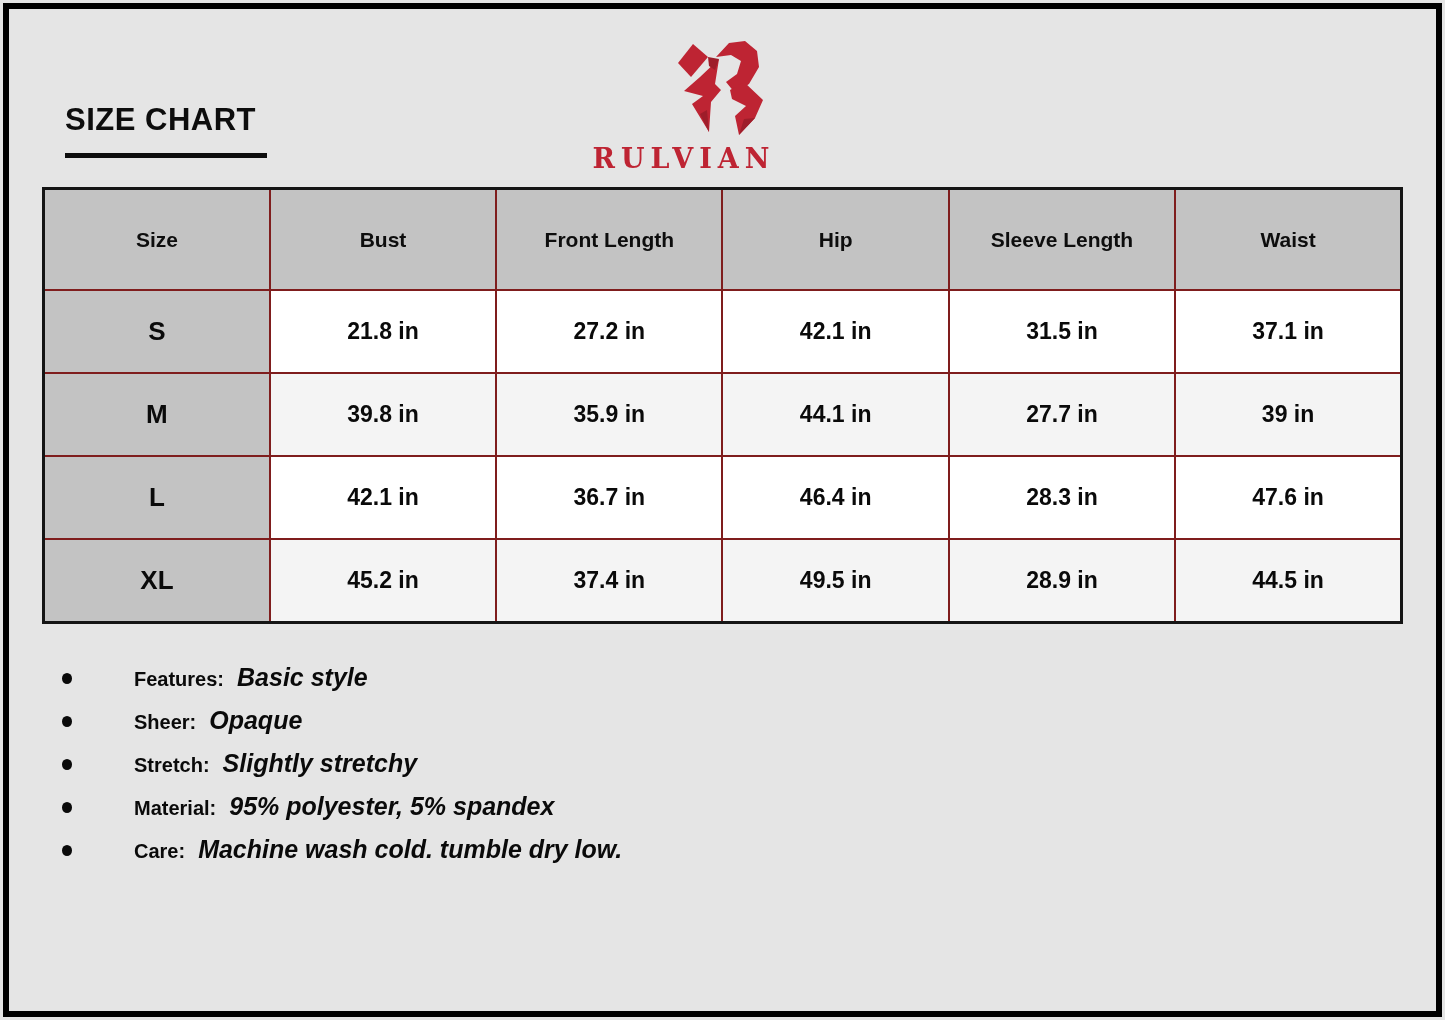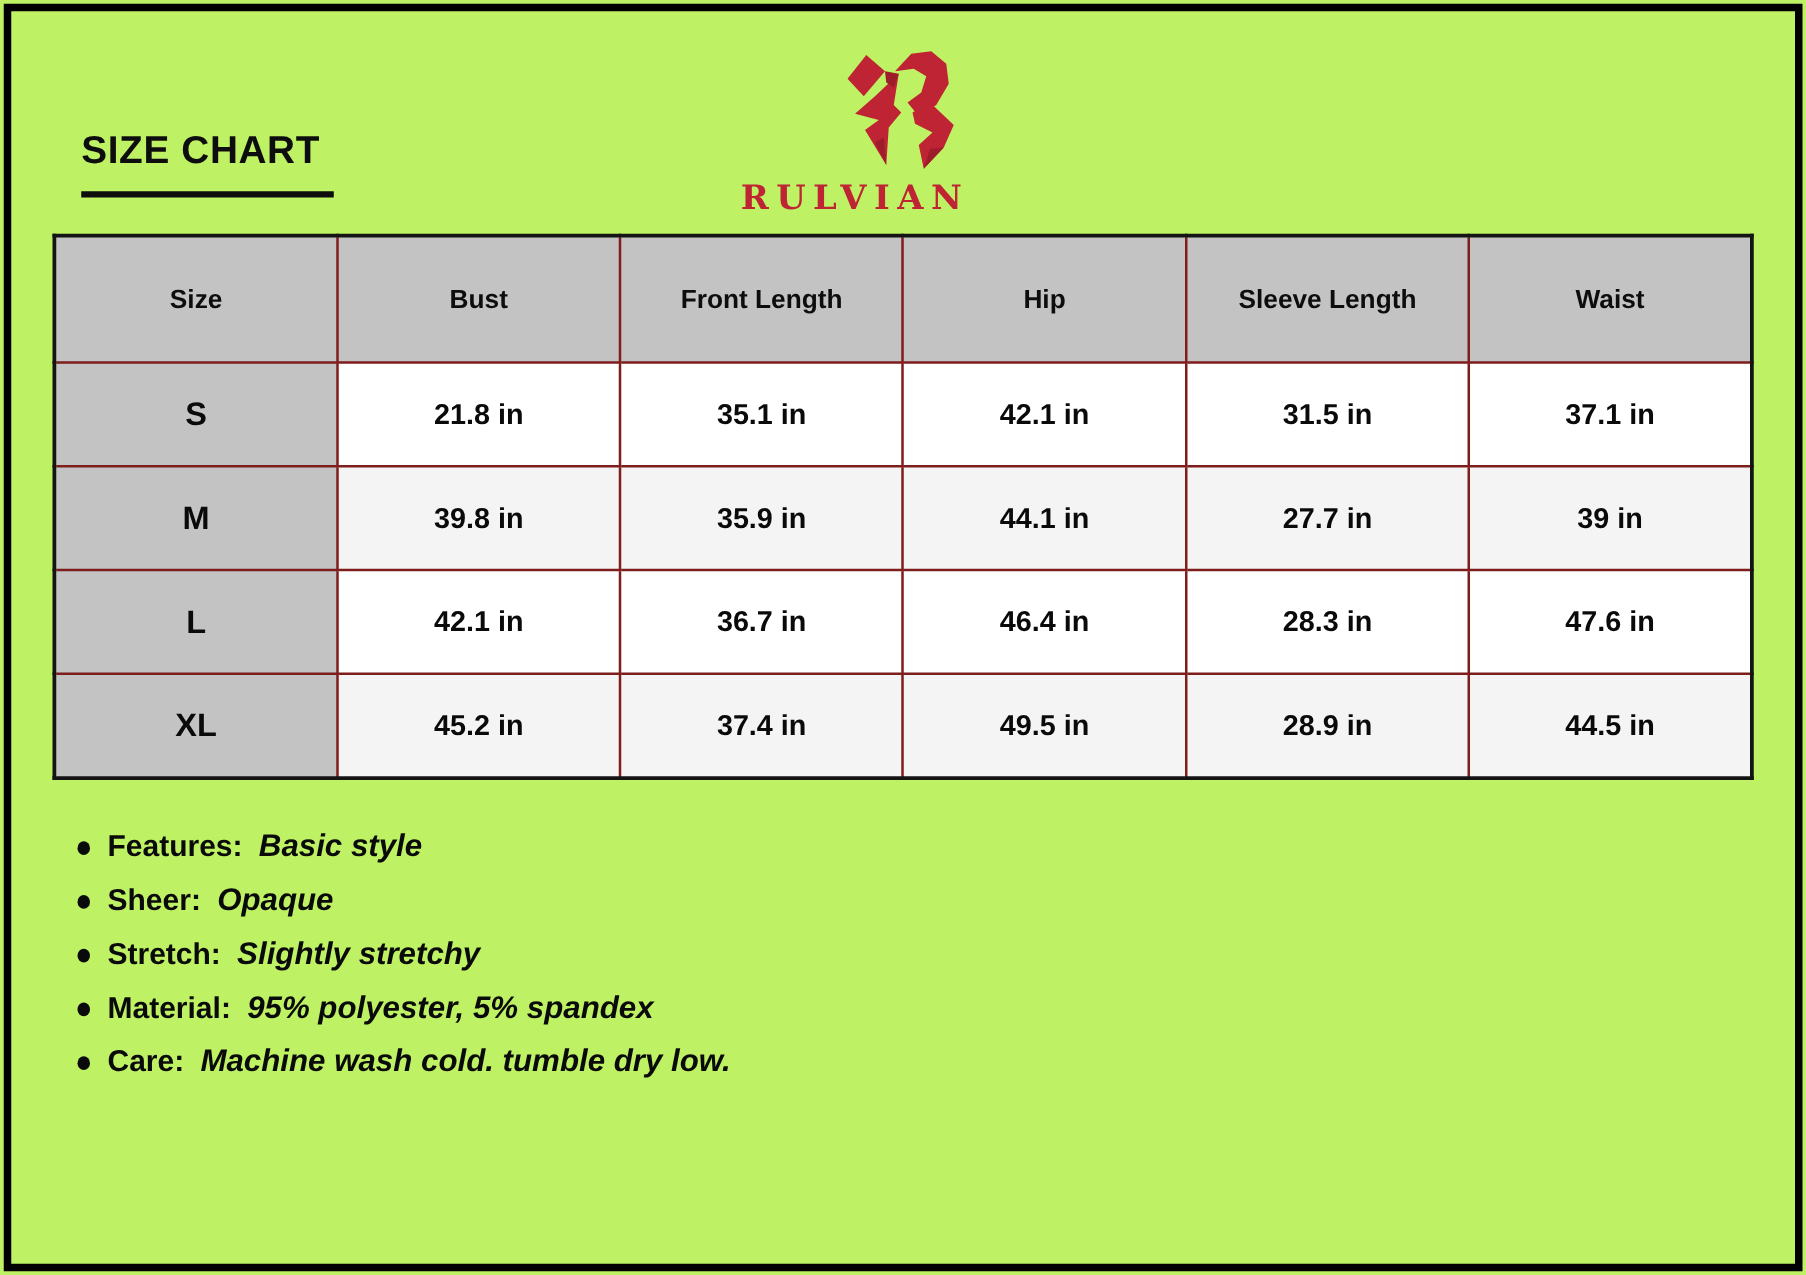--- a/index.html
+++ b/index.html
@@ -9,21 +9,21 @@
     height: 1020px;
     background: #ffffff;
     font-family: "Liberation Sans", sans-serif;
     color: #0a0a0a;
     -webkit-font-smoothing: antialiased;
   }
   .canvas {
     position: relative;
     width: 1445px;
     height: 1020px;
-    background: #bef264;
+    background: #e5e5e5;
     overflow: hidden;
   }
   
   .page-frame {
     position: absolute;
     left: 3px; top: 3px; right: 3px; bottom: 3px;
     border: 6px solid #000000;
     pointer-events: none;
   }
 
@@ -129,23 +129,24 @@
   .bullet-dot {
     width: 10px;
     height: 11px;
     border-radius: 50%;
     background: #0a0a0a;
     margin-right: 14px;
     align-self: center;
     flex: 0 0 auto;
   }
   .detail-label {
-    font-size: 24px;
-    font-weight: bold;
-    white-space: nowrap;
+    font-size: 20px;
+    font-weight: bold;
+    white-space: nowrap;
+    margin-left: 48px;
   }
   .detail-value {
     font-size: 25px;
     font-weight: bold;
     margin-left: 13px;
     white-space: nowrap;
     font-style: italic;
   }
 </style>
 </head>
@@ -190,21 +191,21 @@
           <th>Front Length</th>
           <th>Hip</th>
           <th>Sleeve Length</th>
           <th>Waist</th>
         </tr>
       </thead>
       <tbody>
         <tr>
           <td class="size-cell">S</td>
           <td>21.8 in</td>
-          <td>35.1 in</td>
+          <td>27.2 in</td>
           <td>42.1 in</td>
           <td>31.5 in</td>
           <td>37.1 in</td>
         </tr>
         <tr class="alt">
           <td class="size-cell">M</td>
           <td>39.8 in</td>
           <td>35.9 in</td>
           <td>44.1 in</td>
           <td>27.7 in</td>

